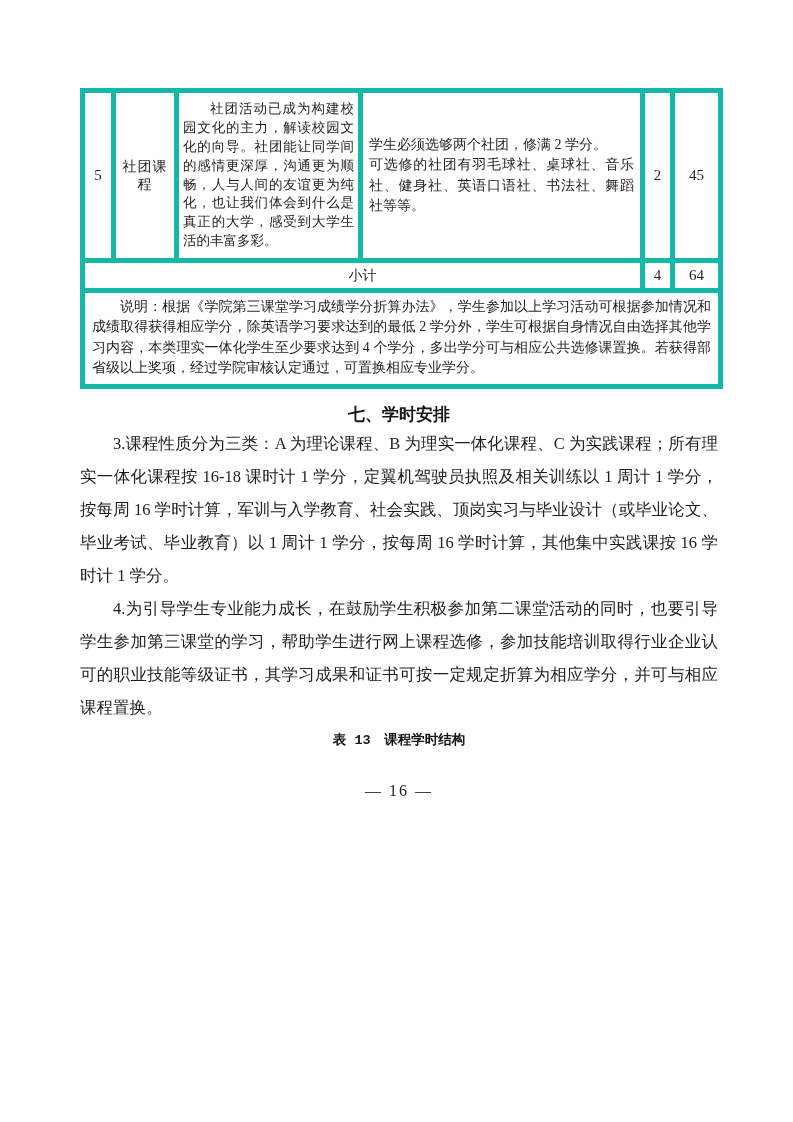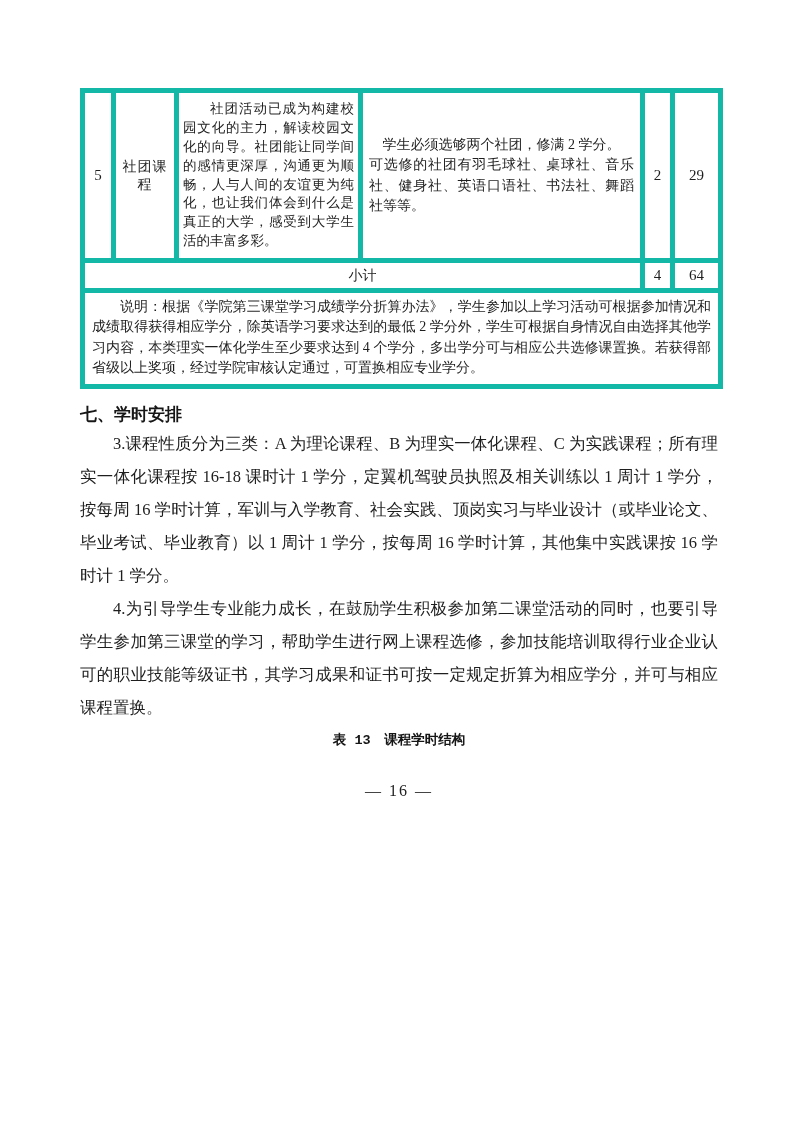--- a/index.html
+++ b/index.html
@@ -39,40 +39,41 @@
   td.cell-course { letter-spacing: 1px; font-size: 14px; }
   td.cell-desc {
     font-size: 13.5px;
     line-height: 18.8px;
     text-align: justify;
     padding: 2px 4px;
   }
   td.cell-desc div { text-indent: 2em; }
   td.cell-req { font-size: 14px; line-height: 20.5px; padding: 2px 6px; }
   td.cell-req p { margin: 0; }
-  td.cell-req .req-rule { text-align: center; }
+  td.cell-req .req-rule { text-align: left; }
   td.cell-req .req-options { text-align: justify; }
   td.cell-num { font-size: 15px; text-align: center; }
   td.cell-note {
     height: 80px;
     vertical-align: top;
     font-size: 14px;
     line-height: 20.4px;
     text-align: justify;
     padding: 4px 7px 5px 7px;
   }
   td.cell-note div { text-indent: 2em; }
   
   .sec-heading {
     margin: 14px 0 0 0;
     font-family: Liberation Sans, sans-serif;
     font-weight: bold;
     font-size: 17px;
     line-height: 24px;
     color: #161616;
+    text-align: center;
   }
   p.body-par {
     margin: 0;
     font-size: 16.5px;
     line-height: 33px;
     text-align: justify;
     text-indent: 2em;
   }
   p.body-par.first { margin-top: 4px; }
   .table-caption {
@@ -112,21 +113,21 @@
           <td class="cell-center cell-index">5</td>
           <td class="cell-center cell-course">社团课程</td>
           <td class="cell-desc">
             <div>社团活动已成为构建校园文化的主力，解读校园文化的向导。社团能让同学间的感情更深厚，沟通更为顺畅，人与人间的友谊更为纯化，也让我们体会到什么是真正的大学，感受到大学生活的丰富多彩。</div>
           </td>
           <td class="cell-req">
             <p class="req-rule">学生必须选够两个社团，修满 2 学分。</p>
             <p class="req-options">可选修的社团有羽毛球社、桌球社、音乐社、健身社、英语口语社、书法社、舞蹈社等等。</p>
           </td>
           <td class="cell-num">2</td>
-          <td class="cell-num">29</td>
+          <td class="cell-num">45</td>
         </tr>
         <tr class="row-subtotal">
           <td class="cell-center" colspan="4">小计</td>
           <td class="cell-num">4</td>
           <td class="cell-num">64</td>
         </tr>
         <tr>
           <td class="cell-note" colspan="6">
             <div>说明：根据《学院第三课堂学习成绩学分折算办法》，学生参加以上学习活动可根据参加情况和成绩取得获得相应学分，除英语学习要求达到的最低 2 学分外，学生可根据自身情况自由选择其他学习内容，本类理实一体化学生至少要求达到 4 个学分，多出学分可与相应公共选修课置换。若获得部省级以上奖项，经过学院审核认定通过，可置换相应专业学分。</div>
           </td>

